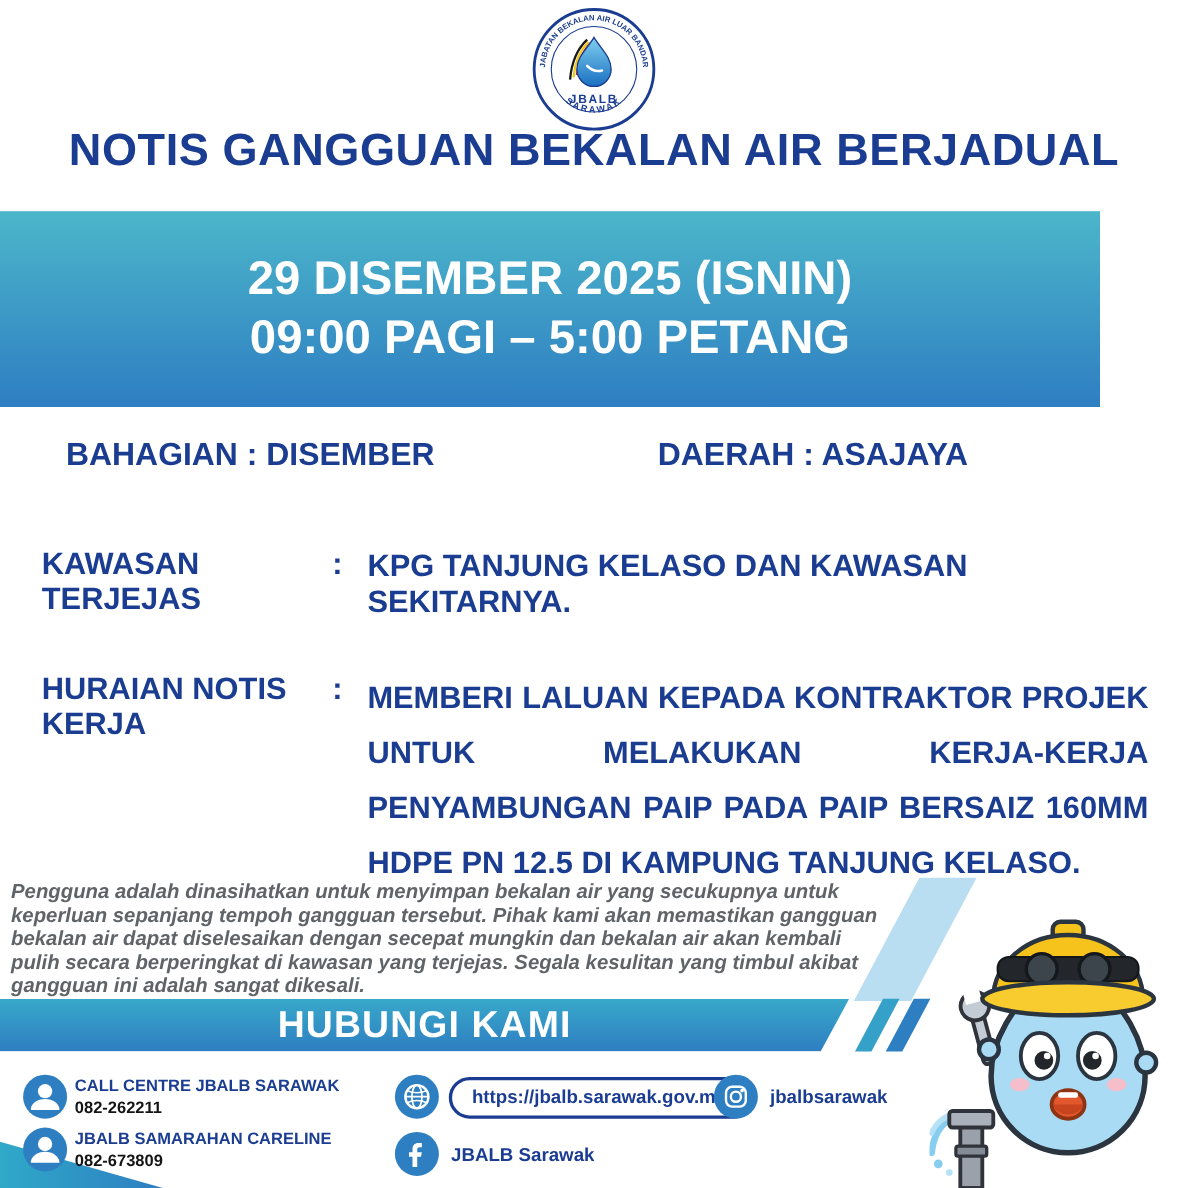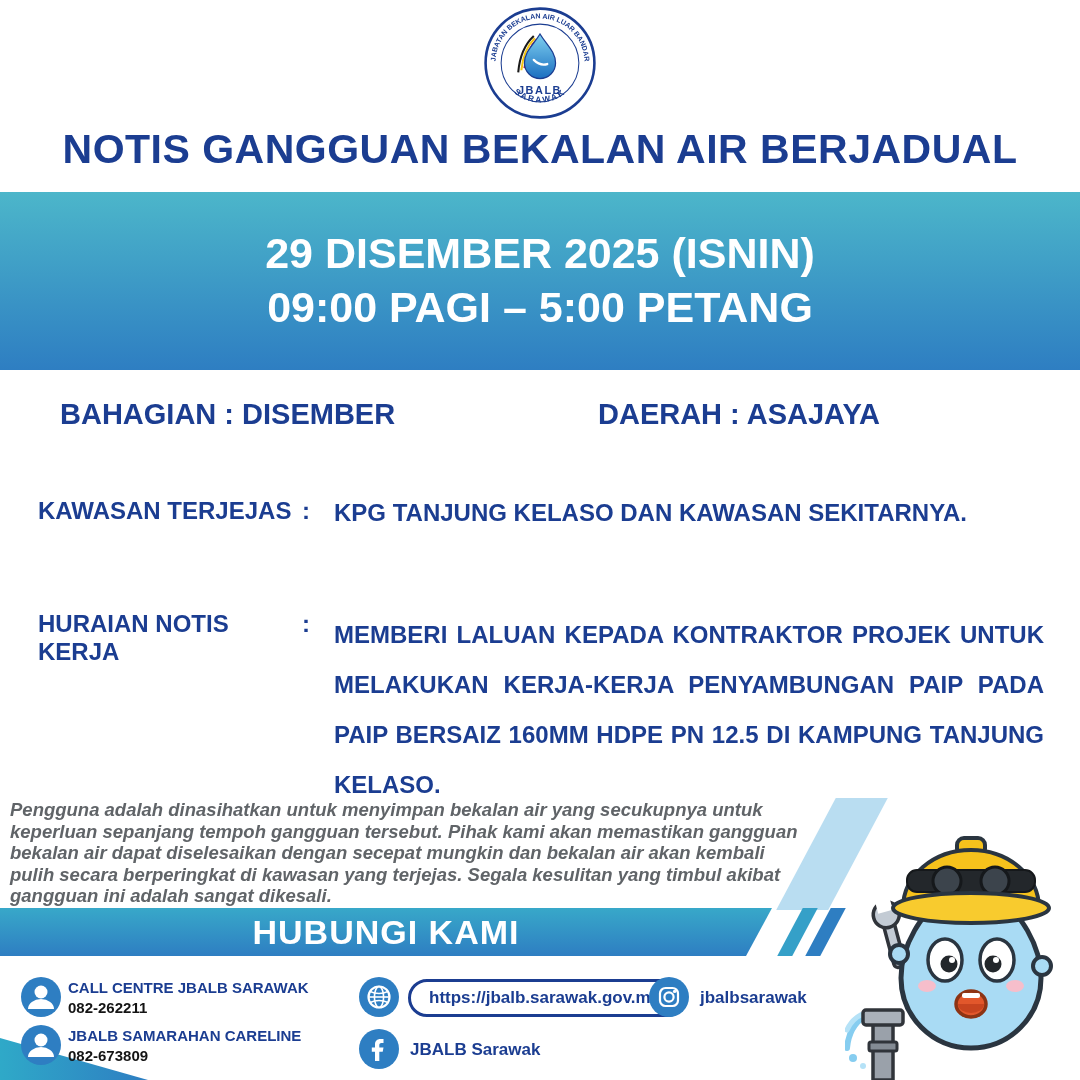--- a/index.html
+++ b/index.html
@@ -3,37 +3,37 @@
 <meta charset="utf-8">
 <style>
   html,body{margin:0;padding:0;background:#fff;}
   .poster{position:relative;width:1080px;height:1080px;background:#fff;overflow:hidden;
           font-family:"Liberation Sans",sans-serif;color:#1b3d91;}
 
   
   .logo{position:absolute;top:6px;left:50%;margin-left:-57px;width:114px;height:114px;}
 
   
-  .title{position:absolute;top:126px;left:0;width:100%;margin:0;text-align:center;
+  .title{position:absolute;top:113px;left:0;width:100%;margin:0;text-align:center;
          font-size:41px;font-weight:800;color:#1b3d91;letter-spacing:.5px;}
 
   
-  .banner{position:absolute;top:192px;left:0;width:1080px;height:178px;
+  .banner{position:absolute;top:192px;left:0;width:1000px;height:178px;
           background:linear-gradient(180deg,#4cb6ca 0%,#2e7ec2 100%);
           color:#fff;text-align:center;font-weight:800;}
   .banner .bl{font-size:43px;line-height:54px;}
   .banner .l1{margin-top:34px;}
 
   
   .bahagian{position:absolute;left:60px;top:398px;font-size:29px;font-weight:800;}
   .daerah{position:absolute;left:598px;top:398px;font-size:29px;font-weight:800;}
 
   
   .info-row{position:absolute;left:38px;width:1006px;display:grid;
-            grid-template-columns:264px 32px 1fr;font-weight:800;font-size:24px;color:#1b3d91;}
+            grid-template-columns:264px 32px 1fr;font-weight:800;font-size:28px;color:#1b3d91;}
   .row-kawasan{top:497px;}
   .row-kawasan .value{padding-top:2px;}
   .row-huraian{top:610px;}
   .row-huraian .value{line-height:50px;text-align:justify;}
 
   
   .advisory{position:absolute;left:10px;top:799px;width:795px;margin:0;
             font-style:italic;font-weight:600;font-size:18.5px;line-height:21.5px;color:#606468;}
 
   

